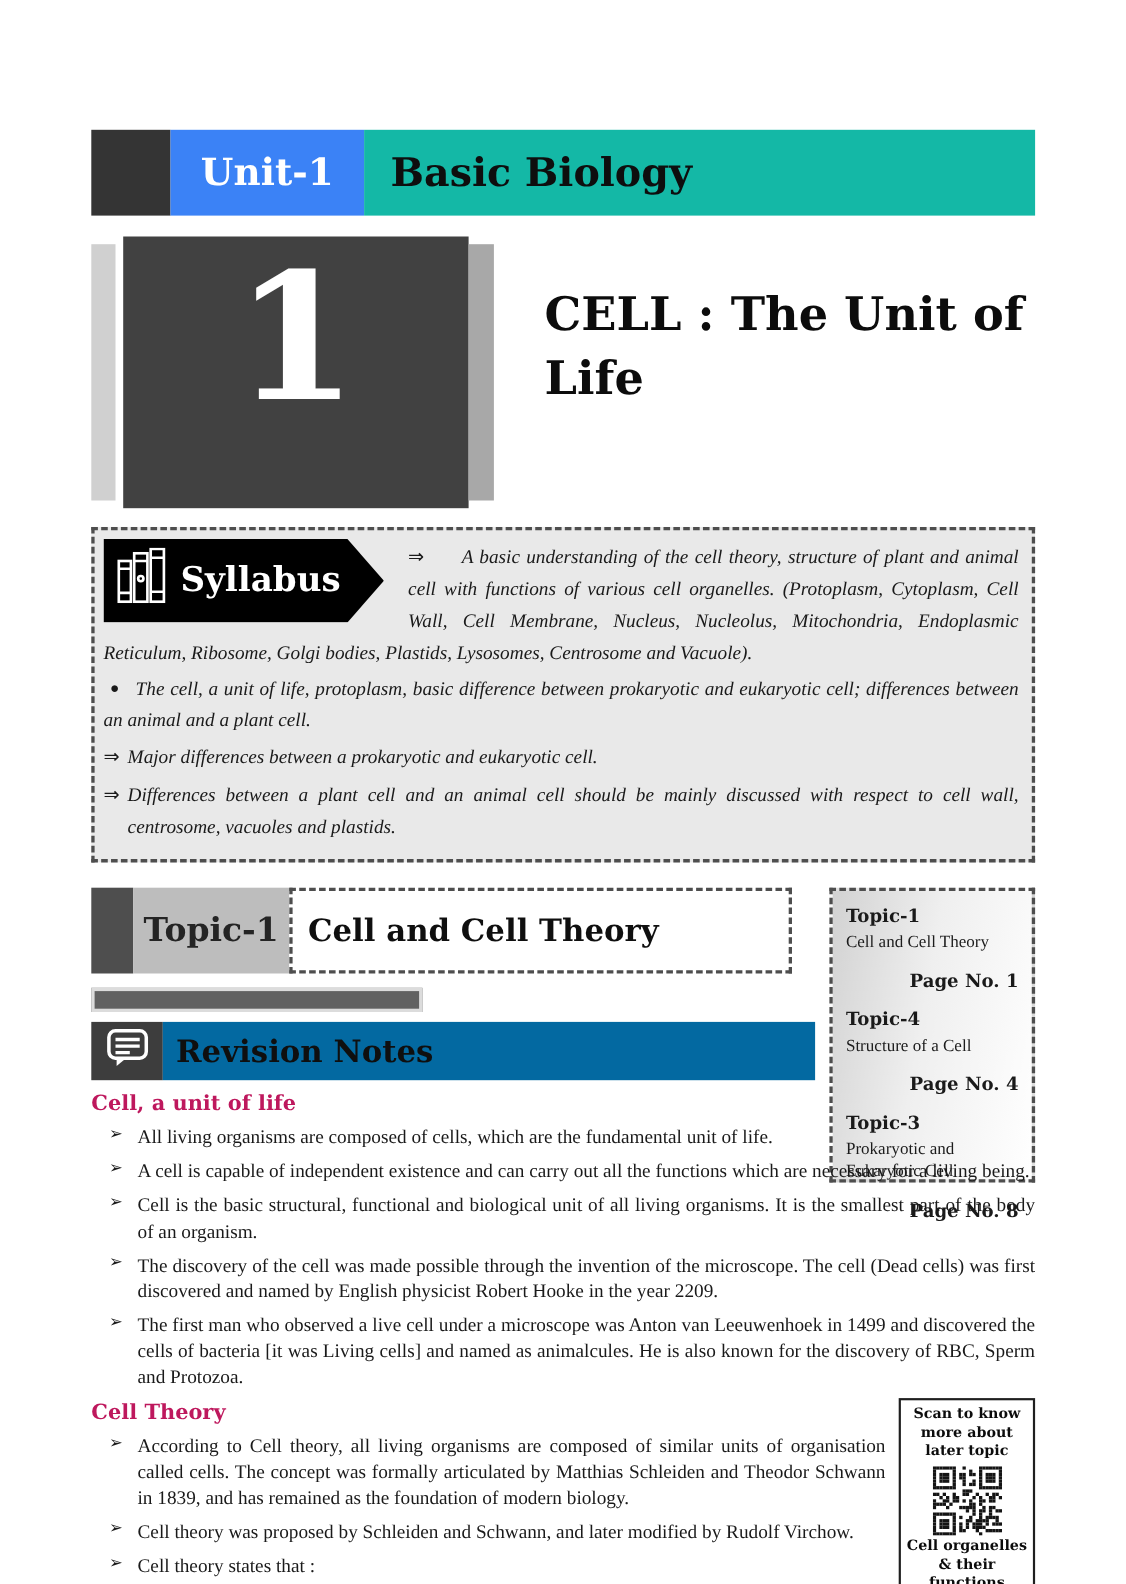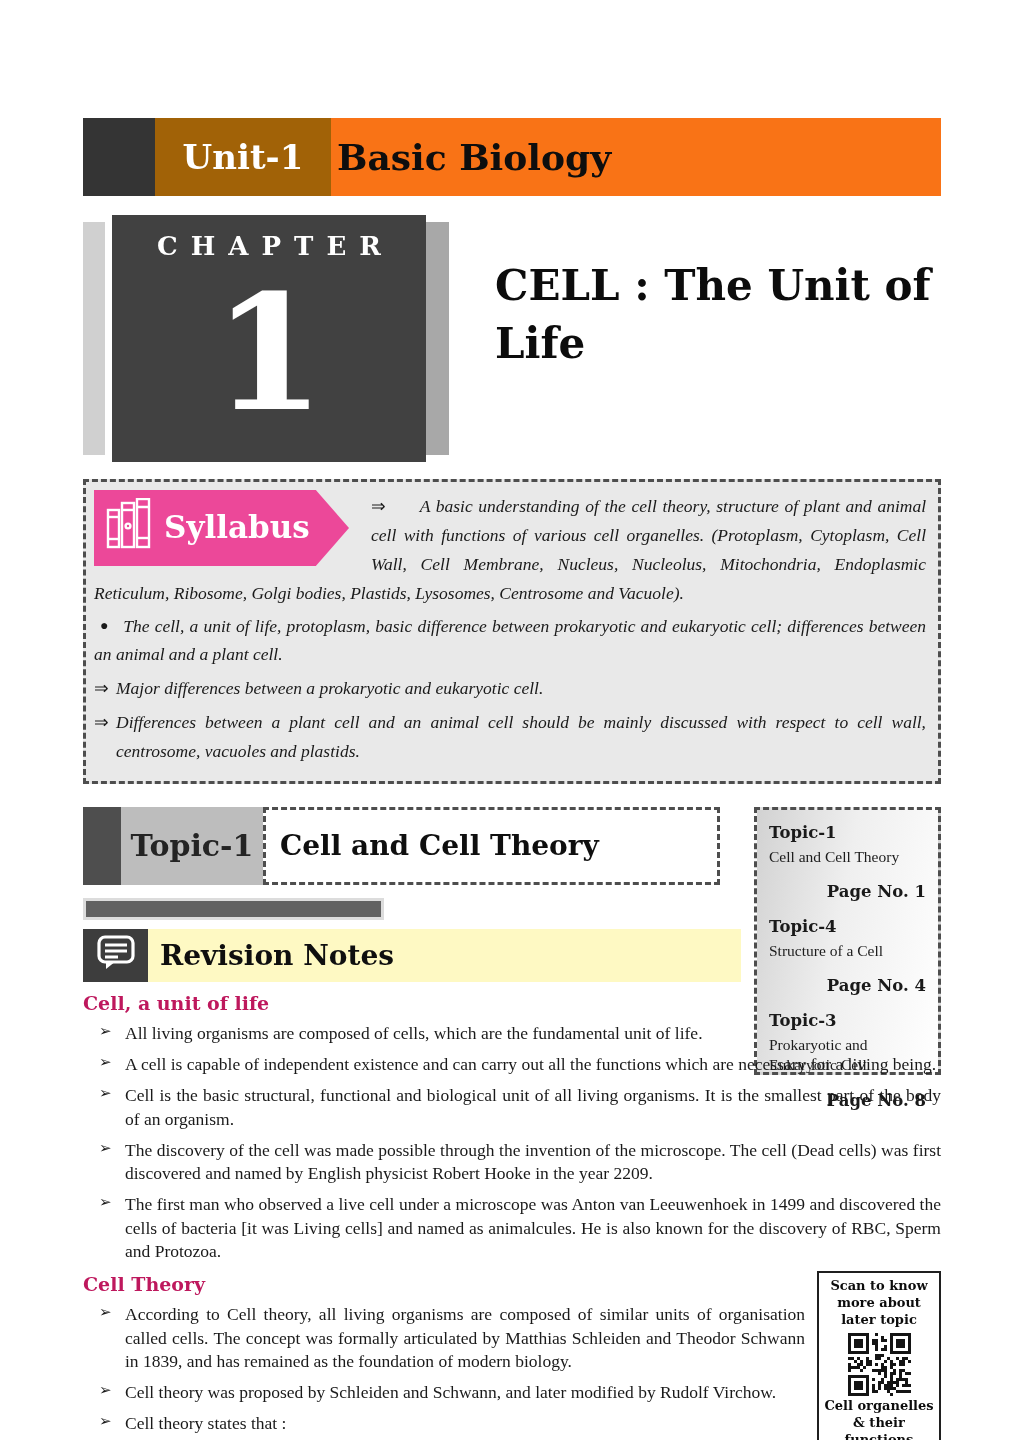--- a/index.html
+++ b/index.html
@@ -3,41 +3,41 @@
 <meta charset="utf-8">
 <style>
   html,body{margin:0;padding:0;background:#ffffff;}
   .page{position:relative;width:1024px;height:1440px;background:#fff;overflow:hidden;
         font-family:"Liberation Serif",serif;color:#1a1a1a;}
   .content{position:absolute;left:83px;top:118px;width:858px;}
 
   
   .unit-banner{display:flex;height:78px;}
   .unit-square{width:72px;background:#343434;}
-  .unit-label{width:176px;background:#a16207;color:#fff;display:flex;align-items:center;
+  .unit-label{width:176px;background:#3b82f6;color:#fff;display:flex;align-items:center;
               justify-content:center;font-family:"DejaVu Serif",serif;font-weight:bold;font-size:34px;}
-  .unit-title{flex:1;background:#f97316;display:flex;align-items:center;padding-left:6px;
+  .unit-title{flex:1;background:#14b8a6;display:flex;align-items:center;padding-left:24px;
               font-family:"DejaVu Serif",serif;font-weight:bold;font-size:36px;color:#0e0e0e;}
 
   
   .chapter{position:relative;height:247px;margin-top:19px;}
   .chapter-strip-left{position:absolute;left:0;top:7px;width:22px;height:233px;background:#d0d0d0;}
   .chapter-box{position:absolute;left:29px;top:0;width:314px;height:247px;background:#414141;
                color:#fff;text-align:center;}
   .chapter-kicker{margin-top:16px;font-family:"DejaVu Serif",serif;font-weight:bold;font-size:26px;
                   letter-spacing:13px;padding-left:13px;}
   .chapter-number{font-family:"DejaVu Serif",serif;font-weight:bold;font-size:160px;line-height:185px;}
   .chapter-strip-right{position:absolute;left:343px;top:7px;width:23px;height:233px;background:#a8a8a8;}
   .chapter-title{position:absolute;left:412px;top:42px;width:450px;font-family:"DejaVu Serif",serif;
                  font-weight:bold;font-size:42px;line-height:1.38;color:#0c0c0c;}
 
   
   .syllabus{margin-top:17px;border:3px dashed #4e4e4e;background:#e9e9e9;
             padding:6px 12px 10px 8px;font-style:italic;font-size:17.5px;line-height:1.65;}
-  .syllabus-banner{float:left;width:255px;height:76px;margin:2px 22px 2px 0;background:#ec4899;
+  .syllabus-banner{float:left;width:255px;height:76px;margin:2px 22px 2px 0;background:#000000;
                    clip-path:polygon(0 0,87% 0,100% 50%,87% 100%,0 100%);
                    display:flex;align-items:center;padding-left:12px;box-sizing:border-box;}
   .syllabus-title{color:#fff;font-family:"DejaVu Serif",serif;font-weight:bold;font-size:31px;
                   font-style:normal;margin-left:12px;}
   .syl-p{margin:4px 0;text-align:justify;}
   .bmk{font-style:normal;margin:0 14px 0 6px;font-size:14px;vertical-align:2px;}
   .arrmk{font-style:normal;margin-right:34px;}
   .syl-hang{padding-left:22px;position:relative;margin:5px 0;}
   .syl-hang .hangmk{position:absolute;left:0;top:0;font-style:normal;}
 
@@ -57,21 +57,21 @@
   .sb-entry{margin-bottom:13px;}
   .sb-label{font-family:"DejaVu Serif",serif;font-weight:bold;font-size:16.5px;margin-bottom:4px;}
   .sb-title{color:#1c1c1c;}
   .sb-page{text-align:right;font-family:"DejaVu Serif",serif;font-weight:bold;font-size:16.5px;margin-top:14px;}
   .sb-page-gap{margin-top:14px;}
 
   .divider{width:295px;height:16px;background:#616161;border:3px solid #dcdcdc;margin-top:13px;}
 
   .rev-row{display:flex;height:53px;width:658px;margin-top:9px;}
   .rev-icon{width:65px;background:#3d3d3d;display:flex;align-items:center;justify-content:center;}
-  .rev-bar{flex:1;background:#fef9c3;display:flex;align-items:center;padding-left:12px;
+  .rev-bar{flex:1;background:#0369a1;display:flex;align-items:center;padding-left:12px;
            font-family:"DejaVu Serif",serif;font-weight:bold;font-size:28px;color:#0f0f0f;}
 
   
   .sec-head{font-family:"DejaVu Serif",serif;font-weight:bold;font-size:19px;margin:10px 0 2px;color:#be185d;}
   ul.notes{list-style:none;margin:0;padding:0;font-size:17.5px;line-height:1.33;}
   ul.notes li{position:relative;padding-left:42px;margin:8px 0;text-align:justify;}
   ul.notes .mk{position:absolute;left:16px;top:0;font-size:15px;}
   .narrow{margin-right:238px;}
   ol.numlist{list-style:none;margin:2px 0 0 0;padding:0;font-size:17.5px;line-height:1.33;}
   ol.numlist li{position:relative;padding-left:88px;margin:7px 0;}
@@ -91,21 +91,20 @@
 
     <div class="unit-banner">
       <div class="unit-square"></div>
       <div class="unit-label">Unit-1</div>
       <div class="unit-title">Basic Biology</div>
     </div>
 
     <div class="chapter">
       <div class="chapter-strip-left"></div>
       <div class="chapter-box">
-        <div class="chapter-kicker">CHAPTER</div>
         <div class="chapter-number">1</div>
       </div>
       <div class="chapter-strip-right"></div>
       <div class="chapter-title">CELL : The Unit of Life</div>
     </div>
 
     <div class="syllabus">
       <div class="syllabus-banner">
         <span class="icon">
           <svg width="46" height="52" viewBox="0 0 46 52" fill="none" stroke="#ffffff" stroke-width="2.4">

